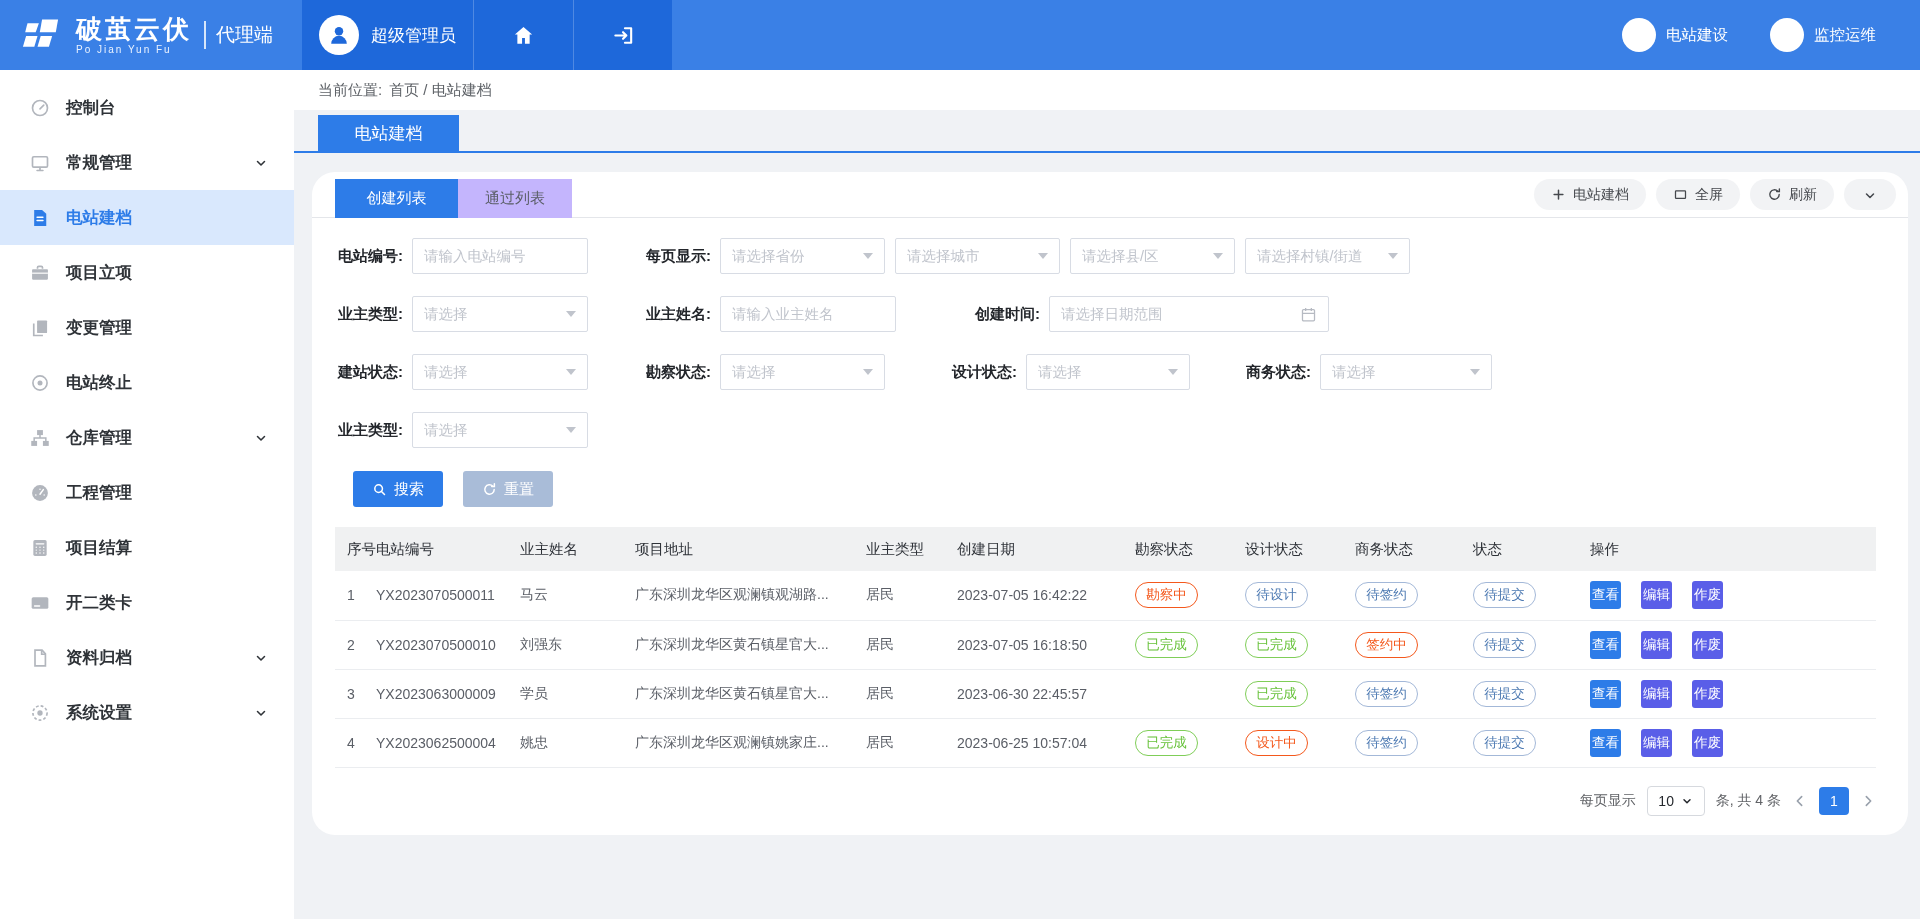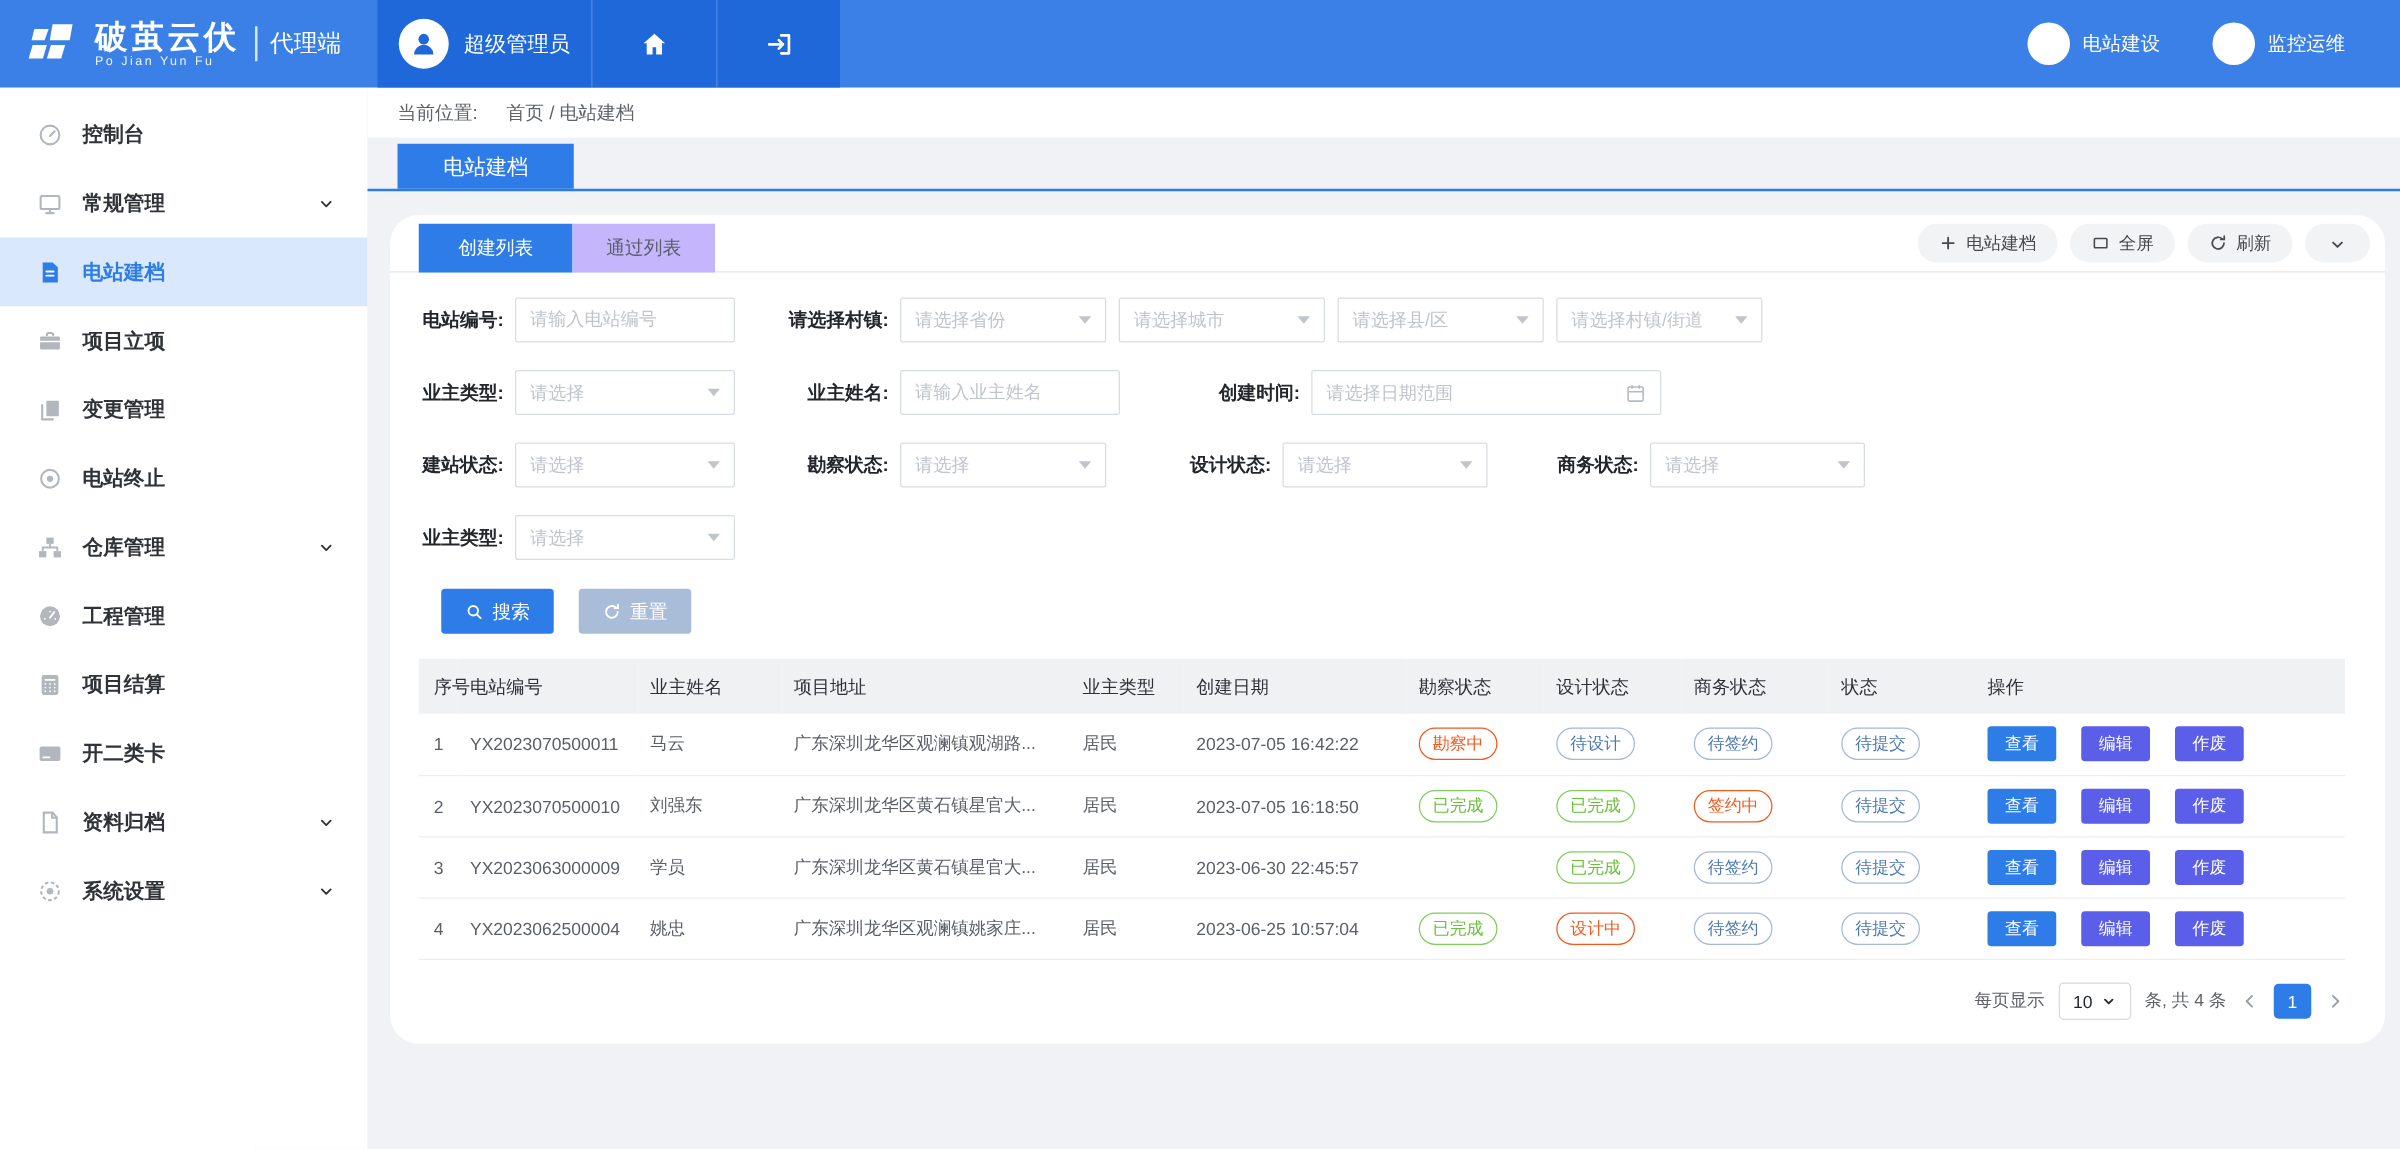--- a/index.html
+++ b/index.html
@@ -40,21 +40,21 @@
   .side-icon svg { width:20px; height:20px; display:block; }
   .side-label { font-size:16.5px; color:#2f3338; font-weight:bold; flex:1; white-space:nowrap; }
   .side-caret { width:14px; height:14px; color:#2f3338; }
   .side-caret svg { width:14px; height:14px; display:block; }
   .side-item.active { background:#d9e8fd; }
   .side-item.active .side-icon, .side-item.active .side-label { color:#2d7ce8; }
 
   
   .content { position:absolute; left:294px; top:70px; right:0; bottom:0; background:#f0f2f5; }
   .breadcrumb-bar { height:40px; background:#fff; display:flex; align-items:center;
-    padding-left:24px; font-size:15px; color:#5f6368; gap:23px; }
+    padding-left:24px; font-size:15px; color:#5f6368; gap:7px; }
   .pagetab { margin:5px 0 0 24px; width:141px; height:36px; background:#2d7ce8; color:#fff;
     font-size:17px; display:flex; align-items:center; justify-content:center; cursor:pointer; white-space:nowrap; }
   .blue-line { height:2px; background:#2d7ce8; width:100%; }
 
   .card { margin:19px 0 0 18px; width:1596px; height:663px; background:#fff; position:relative;border-radius:23px; }
 
   
   .tab-band { display:flex; align-items:flex-start; height:46px; border-bottom:1px solid #e4e6ea; padding-top:7px; }
   .ltab { height:39px; display:flex; align-items:center; justify-content:center;
     font-size:15px; cursor:pointer; white-space:nowrap; }
@@ -97,21 +97,21 @@
   .grid th { font-weight:normal; color:#2e3238; font-size:14.5px; text-align:left; padding-left:10px; white-space:nowrap; }
   .grid th:first-child { padding-left:12px; }
   .grid tbody tr { height:49px; border-bottom:1px solid #ebedf0; }
   .grid td { font-size:14px; color:#5a5e66; padding-left:10px; white-space:nowrap; overflow:hidden; }
   .grid td:first-child { padding-left:12px; }
   .pill { display:inline-block; min-width:63px; height:26px; line-height:24px; padding:0 10px;
     border-radius:14px; border:1px solid; font-size:13.5px; text-align:center; }
   .tone-green { color:#67c23a; border-color:#7fce58; }
   .tone-orange { color:#f4581c; border-color:#f4581c; }
   .tone-blue { color:#4c79b2; border-color:#a3b8d8; }
-  .act { width:55px; height:28px; border:none; border-radius:3px; color:#fff; font-size:13.5px;
+  .act { width:31px; height:28px; border:none; border-radius:3px; color:#fff; font-size:13.5px;
     cursor:pointer; font-family:inherit; margin-right:20px; white-space:nowrap; }
   .act-view { background:#2d7ce8; }
   .act-other { background:#5a5ee8; }
 
   
   .pagination { display:flex; align-items:center; justify-content:flex-end;
     margin:18px 32px 0 0; gap:11px; color:#606266; font-size:14px; }
   .pp-select { width:58px; height:30px; border:1px solid #d6d9de; border-radius:4px; background:#fff;
     display:flex; align-items:center; justify-content:center; gap:7px; color:#25282d; cursor:pointer; }
   .pp-select svg { width:12px; height:12px; color:#25282d; }
@@ -370,21 +370,21 @@
               </svg>
             </span>
           </button>
         </div>
     </div>
 
     <div class="filters">
       <div class="frow">
         <div class="flabel lw1">电站编号:</div>
         <input class="ctl w176" placeholder="请输入电站编号" style="">
-        <div class="flabel lw2">请选择村镇:</div>
+        <div class="flabel lw2">每页显示:</div>
         <div class="ctl sel w165">
           <span>请选择省份</span>
           <span class="caret"></span>
           </div>
         <div class="ctl sel w165 ml10">
           <span>请选择城市</span>
           <span class="caret"></span>
           </div>
         <div class="ctl sel w165 ml10">
           <span>请选择县/区</span>

